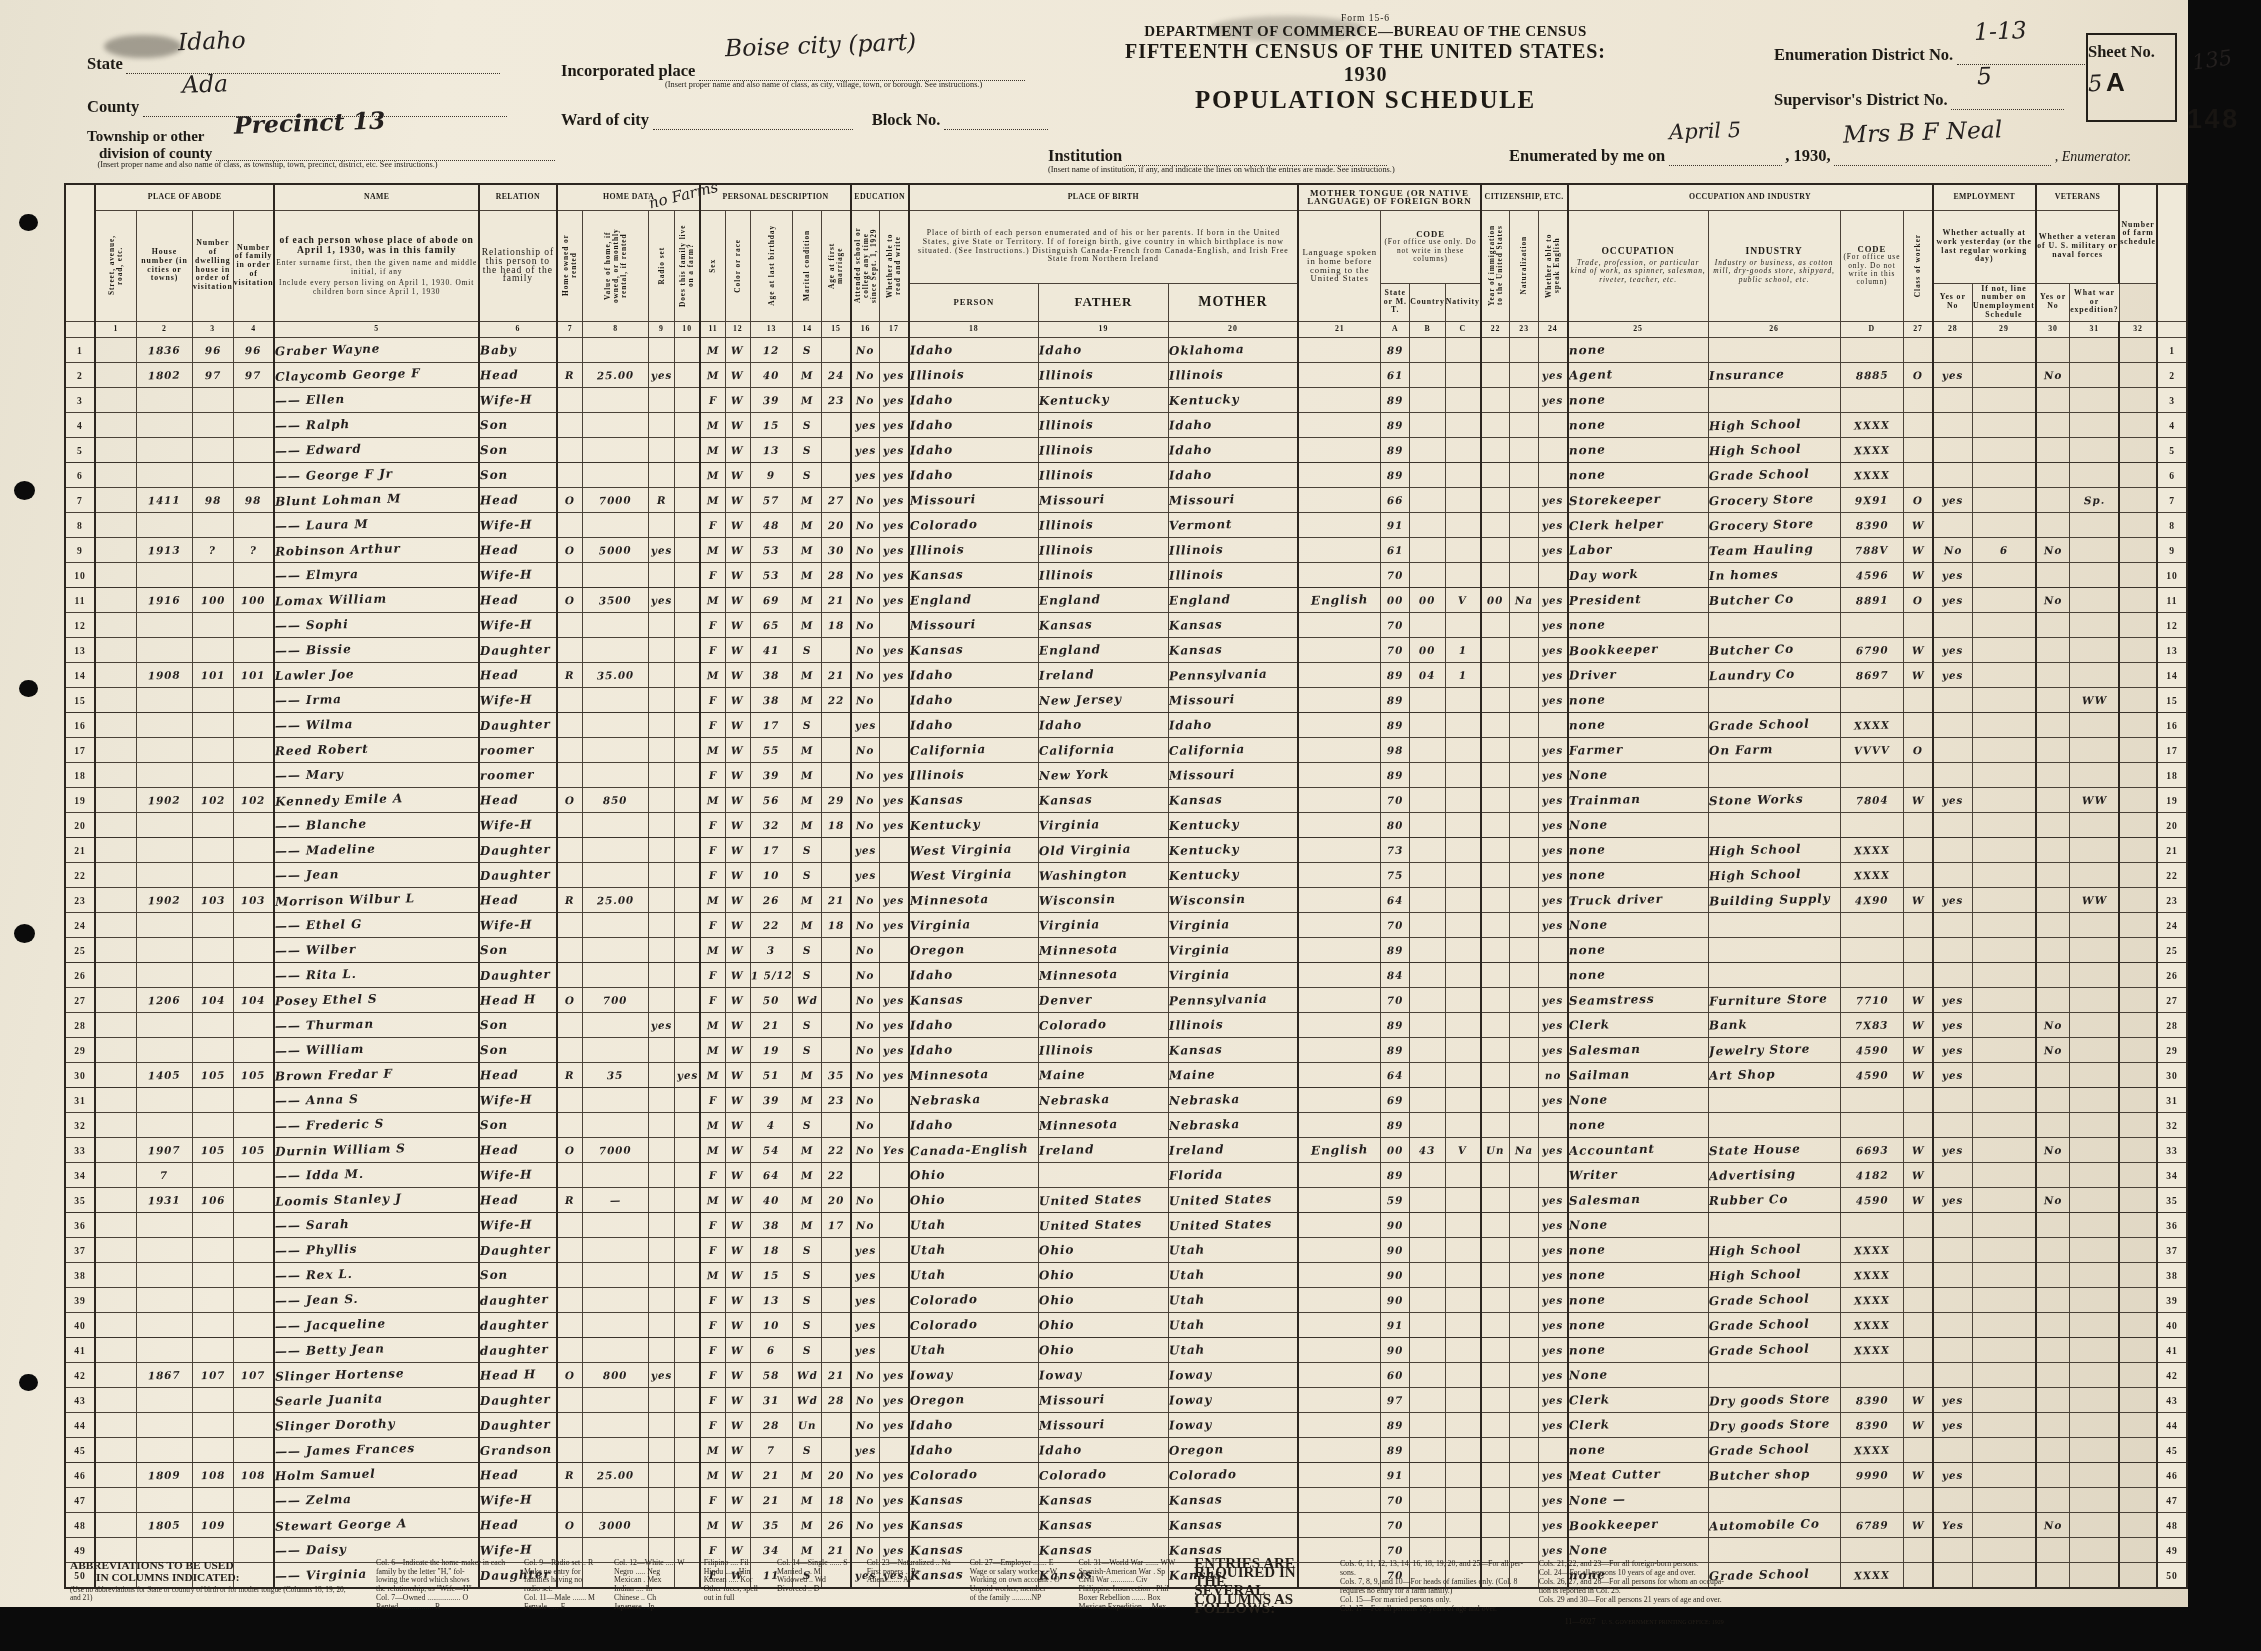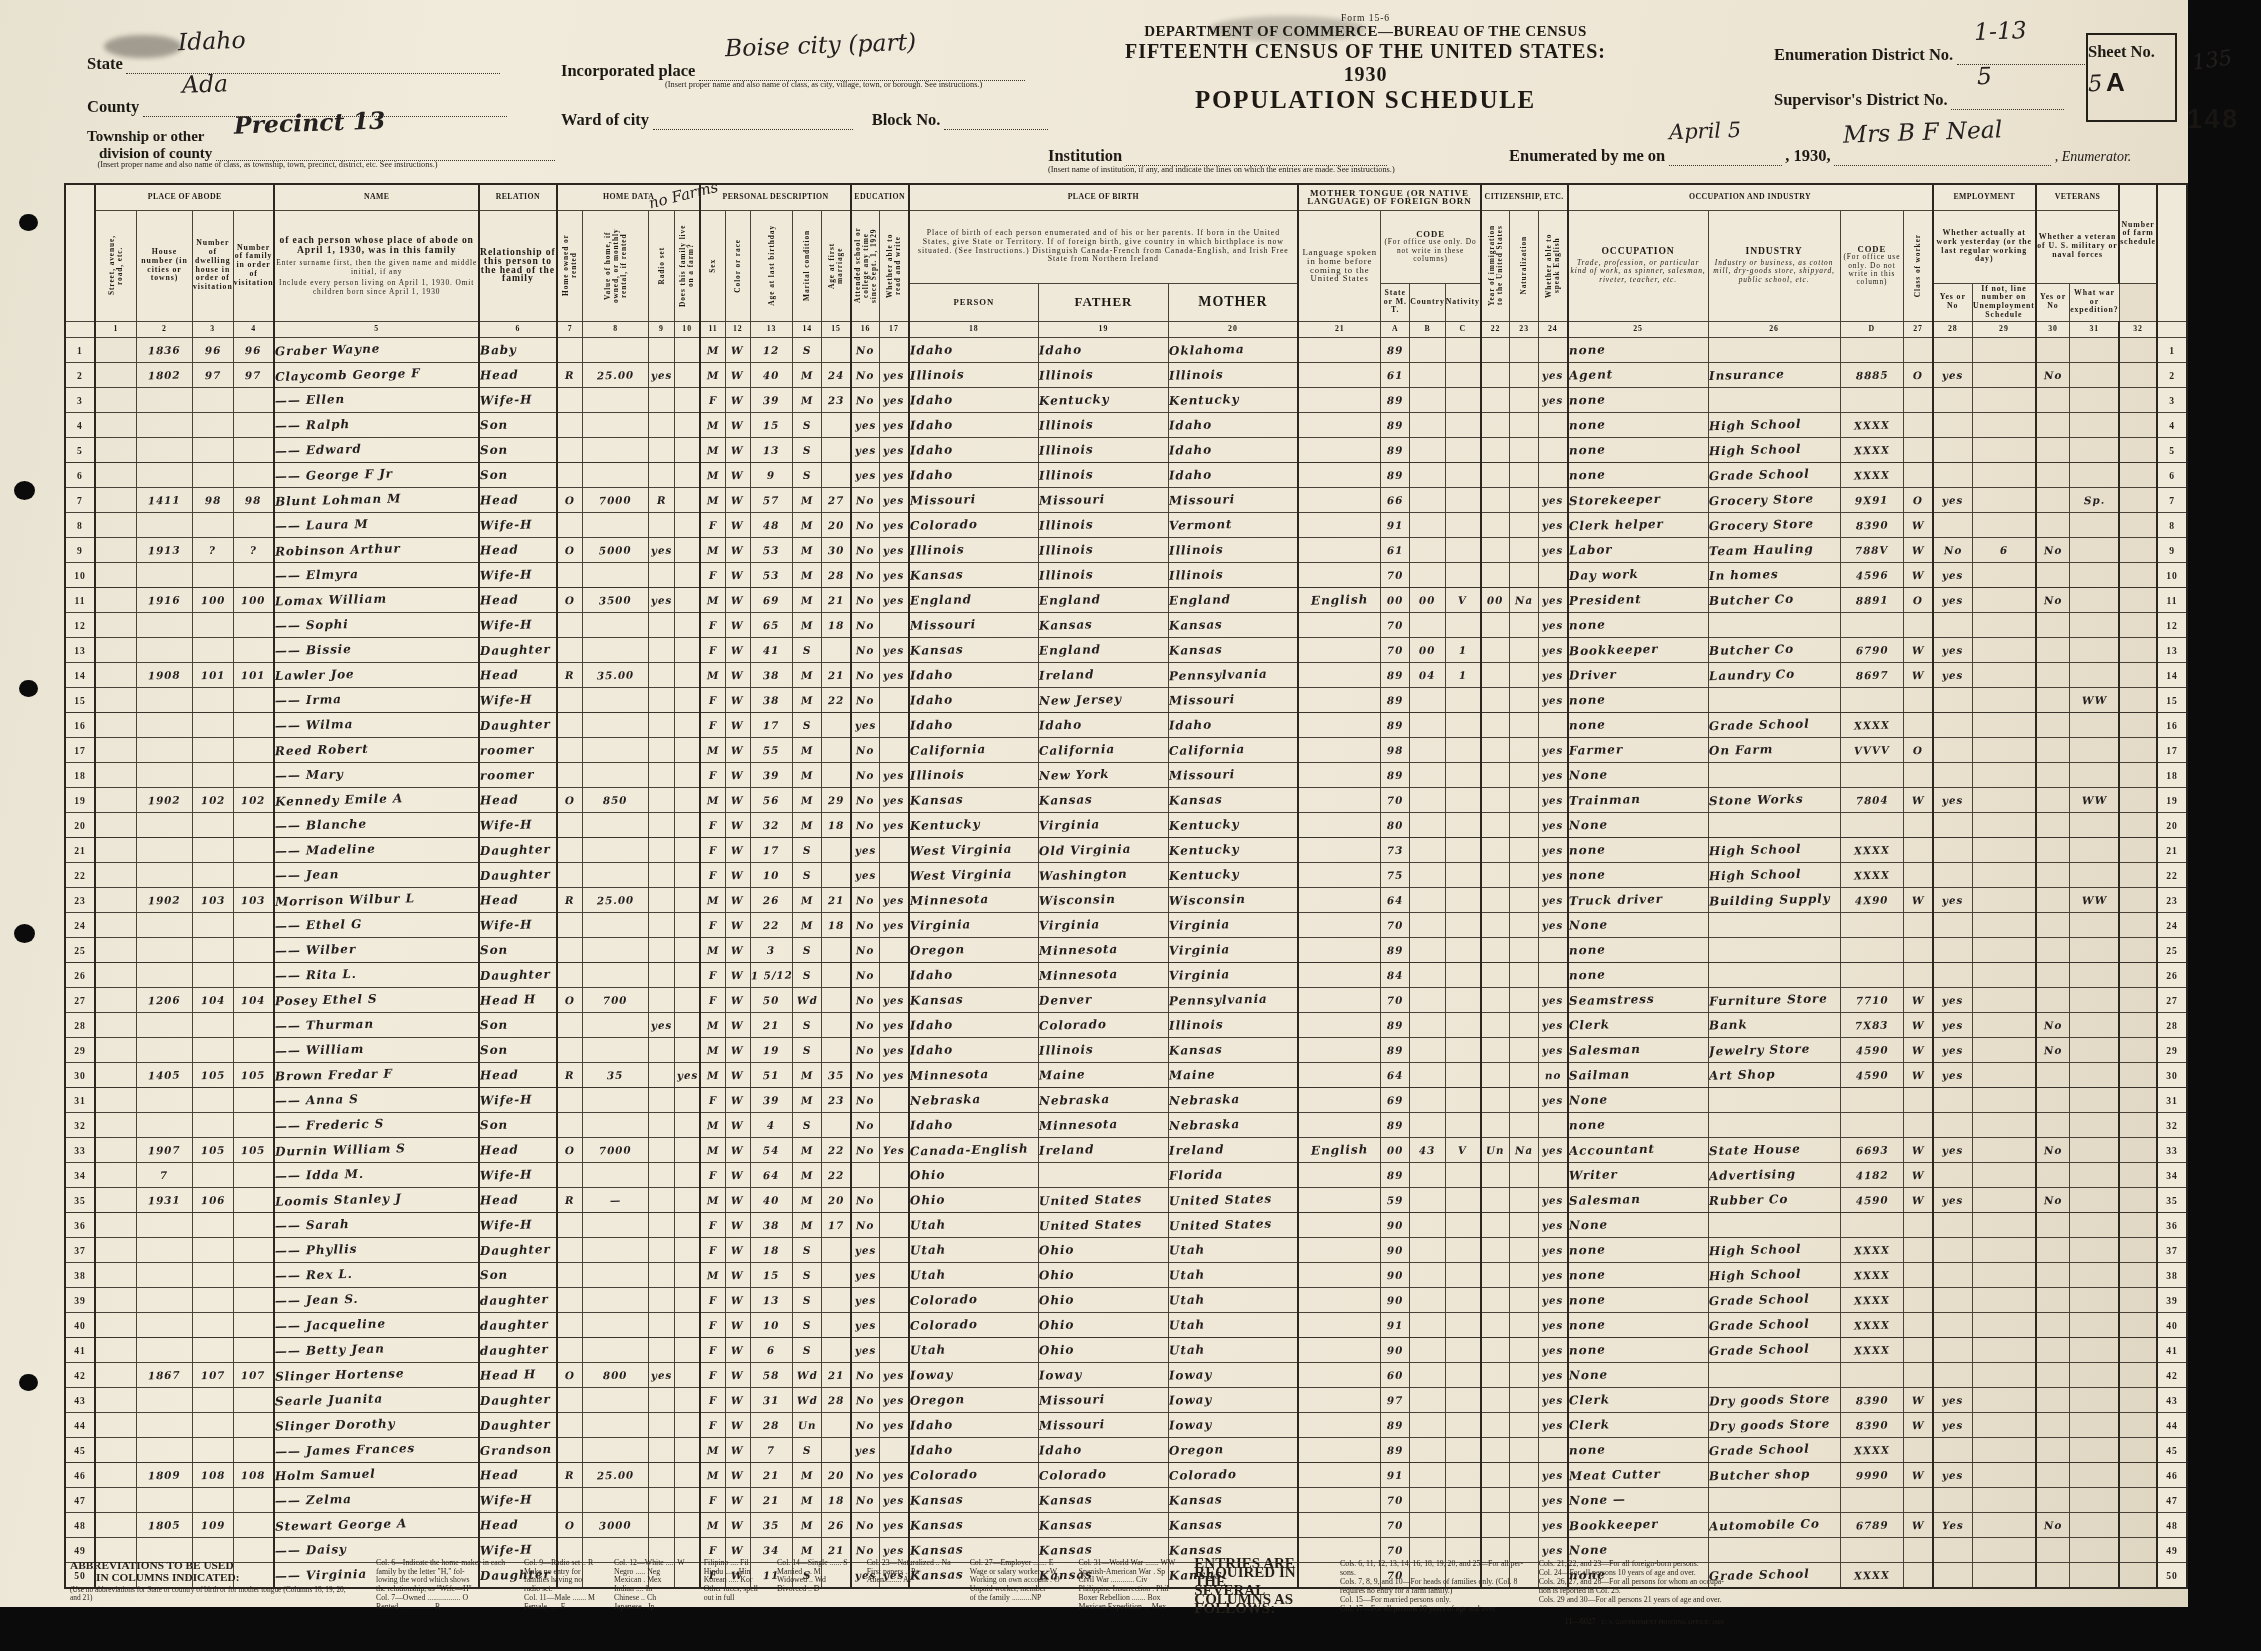--- a/index.html
+++ b/index.html
@@ -220,21 +220,21 @@
               <div class="vert">Street, avenue, road, etc.</div>
             </th>
           <th rowspan="2">House number (in cities or towns)</th>
           <th rowspan="2">Number of dwelling house in order of visitation</th>
           <th rowspan="2">Number of family in order of visitation</th>
           <th rowspan="2" class="namehead gs">
             <div class="main">of each person whose place of abode on April 1, 1930, was in this family</div>
             <div class="descsmall" style="margin-top:3.5px;">Enter surname first, then the given name and middle initial, if any</div>
             <div class="descsmall" style="margin-top:3.5px;">Include every person living on April 1, 1930.  Omit children born since April 1, 1930</div>
           </th>
-          <th rowspan="2" class="gs" style="font-size:9.6px;font-weight:bold;">Relationship of this person to the head of the family</th>
+          <th rowspan="2" class="gs" style="font-size:9.6px;font-weight:normal;">Relationship of this person to the head of the family</th>
           <th rowspan="2" class="gs">
               <div class="vert">Home owned or rented</div>
             </th>
           <th rowspan="2">
               <div class="vert">Value of home, if owned, or monthly rental, if rented</div>
             </th>
           <th rowspan="2">
               <div class="vert">Radio set</div>
             </th>
           <th rowspan="2">

